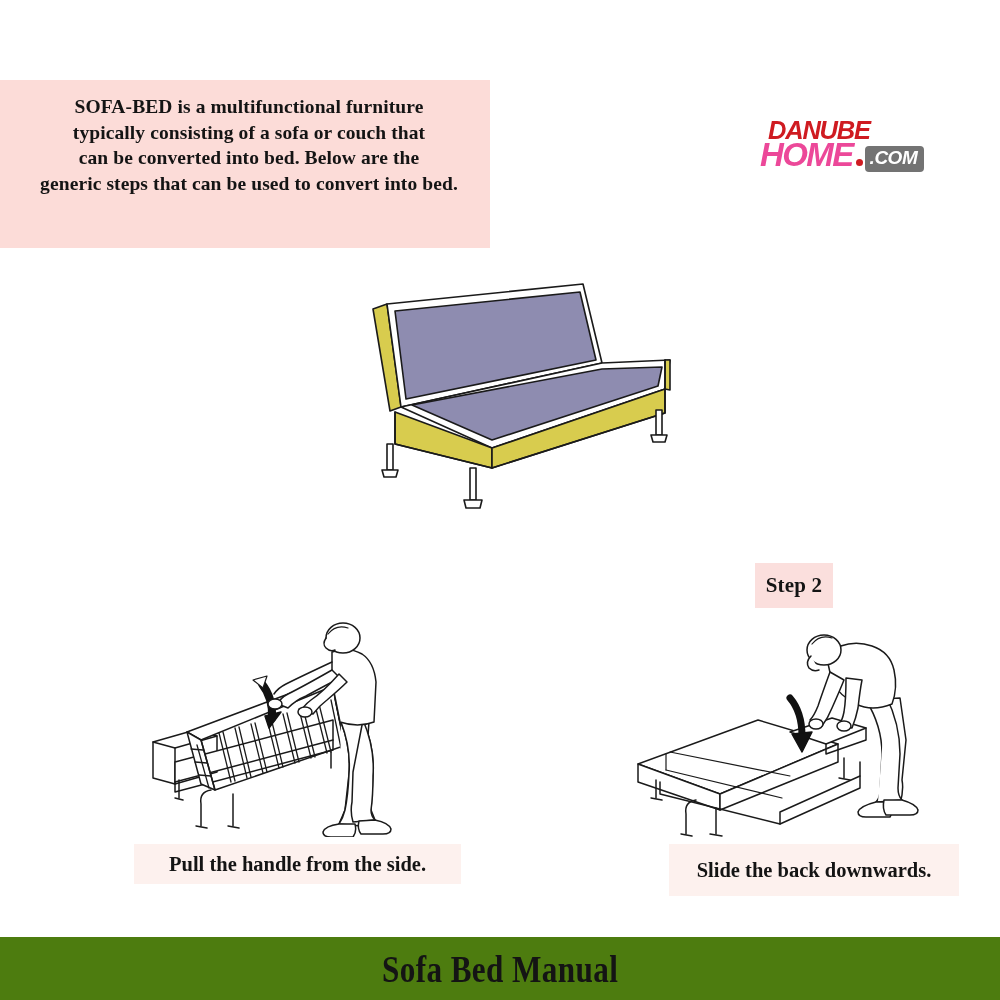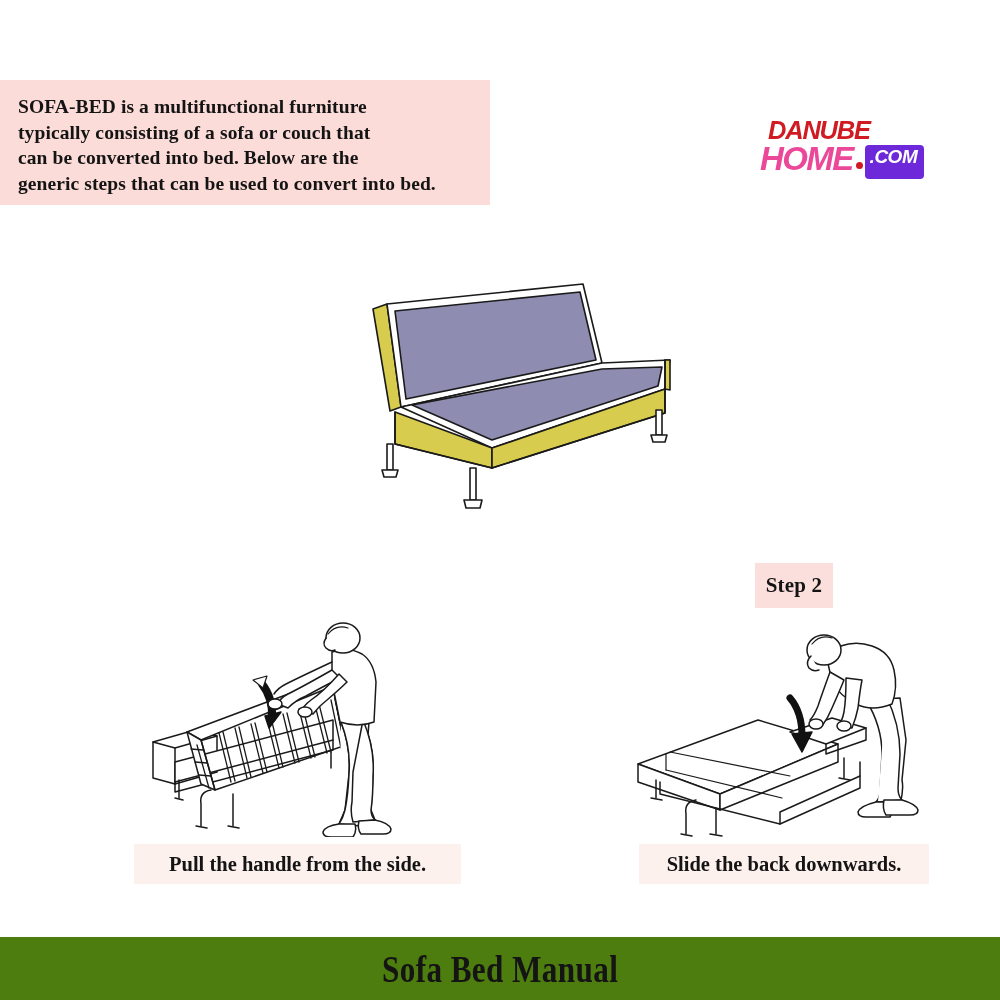--- a/index.html
+++ b/index.html
@@ -15,24 +15,25 @@
     overflow: hidden;
     font-family: "Liberation Serif", "DejaVu Serif", serif;
   }
 
   
   .intro-box {
     position: absolute;
     left: 0px;
     top: 80px;
     width: 490px;
-    height: 125px;
+    height: 168px;
     background: #fcdcd8;
     box-sizing: border-box;
     padding: 14px 10px 10px 18px;
+    text-align: center;
   }
   .intro-text {
     font-family: "Liberation Serif", "DejaVu Serif", serif;
     font-size: 19.5px;
     font-weight: bold;
     line-height: 25.5px;
     color: #141414;
     letter-spacing: 0.1px;
     white-space: pre-line;
   }
@@ -75,28 +76,28 @@
     line-height: 34px;
   }
   .logo-dot {
     width: 7px;
     height: 7px;
     border-radius: 50%;
     background: #cf1b21;
     margin: 14px 2px 0 3px;
   }
   .logo-com {
-    background: #6d28d9;
+    background: #737373;
     color: #ffffff;
     font-family: "Liberation Sans", "DejaVu Sans", sans-serif;
     font-size: 19px;
     font-weight: bold;
     font-style: italic;
     letter-spacing: -0.5px;
-    padding: 1px 7px 12px 5px;
+    padding: 1px 7px 4px 5px;
     border-radius: 4px;
     line-height: 21px;
     margin-top: 7px;
   }
 
   
   .hero-sofa {
     position: absolute;
     left: 340px;
     top: 268px;
@@ -132,21 +133,21 @@
     display: flex;
     align-items: center;
     justify-content: center;
     font-family: "Liberation Serif", "DejaVu Serif", serif;
     font-size: 20.5px;
     font-weight: bold;
     color: #141414;
     margin-left: 28px;
   }
   #step1-caption { left: 106px; top: 844px; width: 327px; height: 40px; }
-  #step2-caption { left: 611px; top: 844px; width: 290px; height: 40px; }
+  #step2-caption { left: 641px; top: 844px; width: 290px; height: 52px; }
 
   
   .footer {
     position: absolute;
     left: 0;
     top: 937px;
     width: 1000px;
     height: 63px;
     background: #4d7c0f;
     display: flex;

